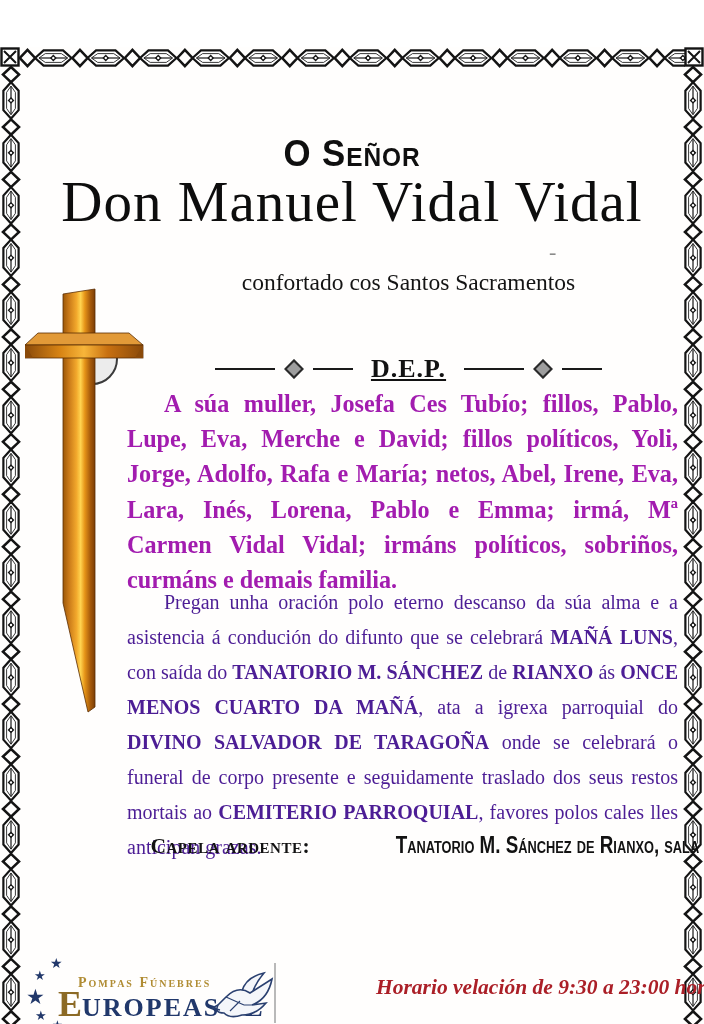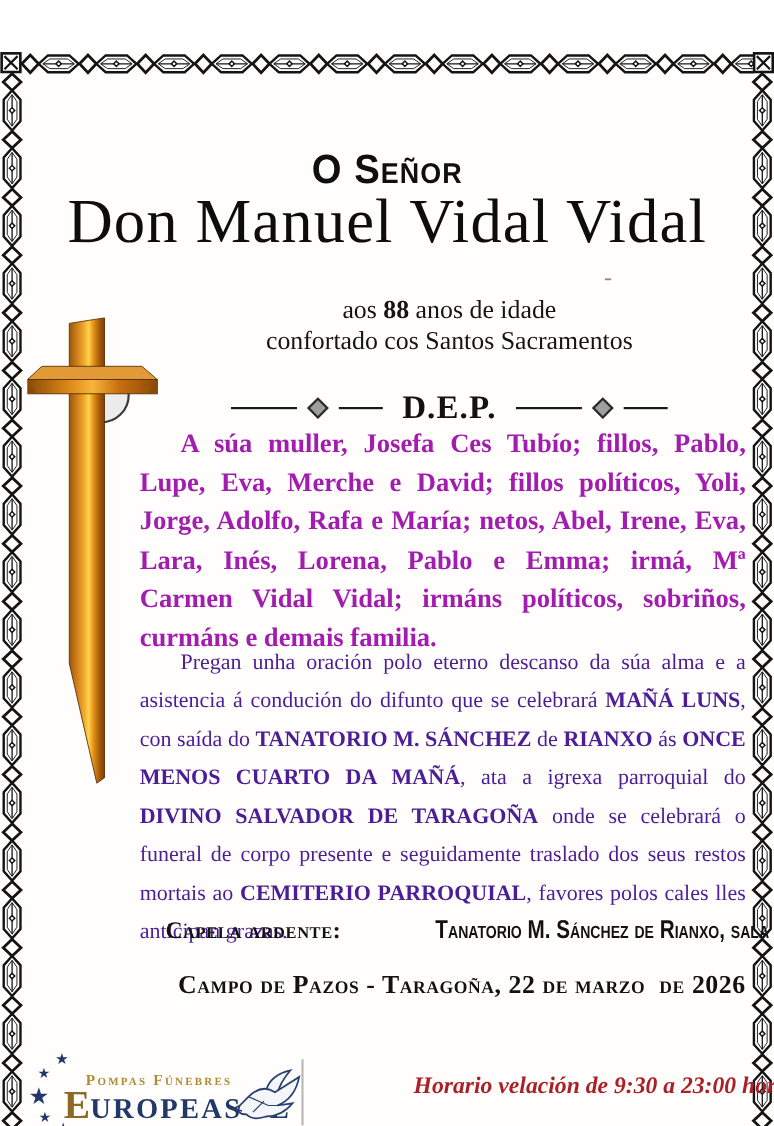--- a/index.html
+++ b/index.html
@@ -28,21 +28,21 @@
   }
   .bold-seg{font-weight:bold;}
 
   .dep-row{
     position:absolute;left:140px;top:307px;width:537px;
     display:flex;align-items:center;justify-content:center;gap:12px;
   }
   .dep-rule-long{width:60px;height:2.6px;background:#1a1a1a;}
   .dep-rule-short{width:40px;height:2.6px;background:#1a1a1a;}
   .dep-diamond{width:10px;height:10px;background:#9e9e9e;border:2px solid #2a2a2a;transform:rotate(45deg);flex:none;}
-  .dep-text{font-weight:bold;font-size:30px;letter-spacing:1px;padding:0 6px;}
+  .dep-text{font-weight:bold;font-size:26px;letter-spacing:1px;padding:0 6px;text-decoration:underline;}
 
   .family-paragraph{
     position:absolute;left:127px;top:339px;width:551px;
     font-weight:bold;font-size:24.2px;line-height:35.2px;
     text-align:justify;text-indent:37px;color:#a21caf;
   }
   .funeral-paragraph{
     position:absolute;left:127px;top:538px;width:551px;
     font-size:20px;line-height:35px;text-align:justify;text-indent:37px;color:#4c1d95;
   }
@@ -222,42 +222,40 @@
   <svg style="position:absolute;left:25px;top:235px" width="124" height="435" viewBox="0 0 124 435">
     <circle cx="67" cy="77" r="25" fill="#ececec" stroke="#3b3b3b" stroke-width="2"></circle>
     <path d="M38 12 L70 7 L70 425 L63 430 L38 321 Z" fill="url(#gv)" stroke="#5a2d04" stroke-width="0.8"></path>
     <path d="M0 63 L13 51 L104 51 L118 63 Z" fill="#e29a38" stroke="#5a2d04" stroke-width="0.8"></path>
     <rect x="0" y="63" width="118" height="13" fill="url(#gh)" stroke="#5a2d04" stroke-width="0.8"></rect>
     <path d="M0 63 L8 76 L0 76 Z" fill="#8a4a0a"></path>
     <path d="M118 63 L110 76 L118 76 Z" fill="#8a4a0a"></path>
   </svg>
 
   <div class="death-block">
-    <div><span>aos </span><span class="bold-seg">88</span><span> anos de idade</span></div>
     <div><span>confortado cos Santos Sacramentos</span></div>
   </div>
 
   <div class="dep-row">
     <span class="dep-rule-long"></span>
     <span class="dep-diamond"></span>
     <span class="dep-rule-short"></span>
     <span class="dep-text">D.E.P.</span>
     <span class="dep-rule-long"></span>
     <span class="dep-diamond"></span>
     <span class="dep-rule-short"></span>
   </div>
 
   <div class="family-paragraph">A súa muller, Josefa Ces Tubío; fillos, Pablo, Lupe, Eva, Merche e David; fillos políticos, Yoli, Jorge, Adolfo, Rafa e María; netos, Abel, Irene, Eva, Lara, Inés, Lorena, Pablo e Emma; irmá, Mª Carmen Vidal Vidal; irmáns políticos, sobriños, curmáns e demais familia.</div>
   <div class="funeral-paragraph"><span>Pregan unha oración polo eterno descanso da súa alma e a asistencia á condución do difunto que se celebrará </span><span class="bold-seg">MAÑÁ LUNS</span><span>, con saída do </span><span class="bold-seg">TANATORIO M. SÁNCHEZ</span><span> de </span><span class="bold-seg">RIANXO</span><span> ás </span><span class="bold-seg">ONCE MENOS CUARTO DA MAÑÁ</span><span>, ata a igrexa parroquial do </span><span class="bold-seg">DIVINO SALVADOR DE TARAGOÑA</span><span> onde se celebrará o funeral de corpo presente e seguidamente traslado dos seus restos mortais ao </span><span class="bold-seg">CEMITERIO PARROQUIAL</span><span>, favores polos cales lles anticipan grazas.</span></div>
 
   <div class="capela-row">
     <span class="capela-label">Capela ardente: </span><span class="capela-value-outer"><span class="capela-value">Tanatorio M. Sánchez de Rianxo, sala 2</span></span>
   </div>
 
-  <div class="place-date">Campo de Pazos - Taragoña, 22 de marzo  de 2026</div>
 
   <div class="logo-box">
     <span class="logo-star" style="left:24px;top:0;font-size:14px">★</span>
     <span class="logo-star" style="left:8px;top:12px;font-size:13px">★</span>
     <span class="logo-star" style="left:0;top:30px;font-size:21px">★</span>
     <span class="logo-star" style="left:9px;top:52px;font-size:13px">★</span>
     <span class="logo-star" style="left:26px;top:62px;font-size:12px">★</span>
     <div class="brand-top">Pompas Fúnebres</div>
     <div class="brand-main"><span class="brand-initial">E</span><span class="brand-rest">UROPEAS SL</span></div>
     <svg class="dove" width="64" height="58" viewBox="0 0 64 58">

